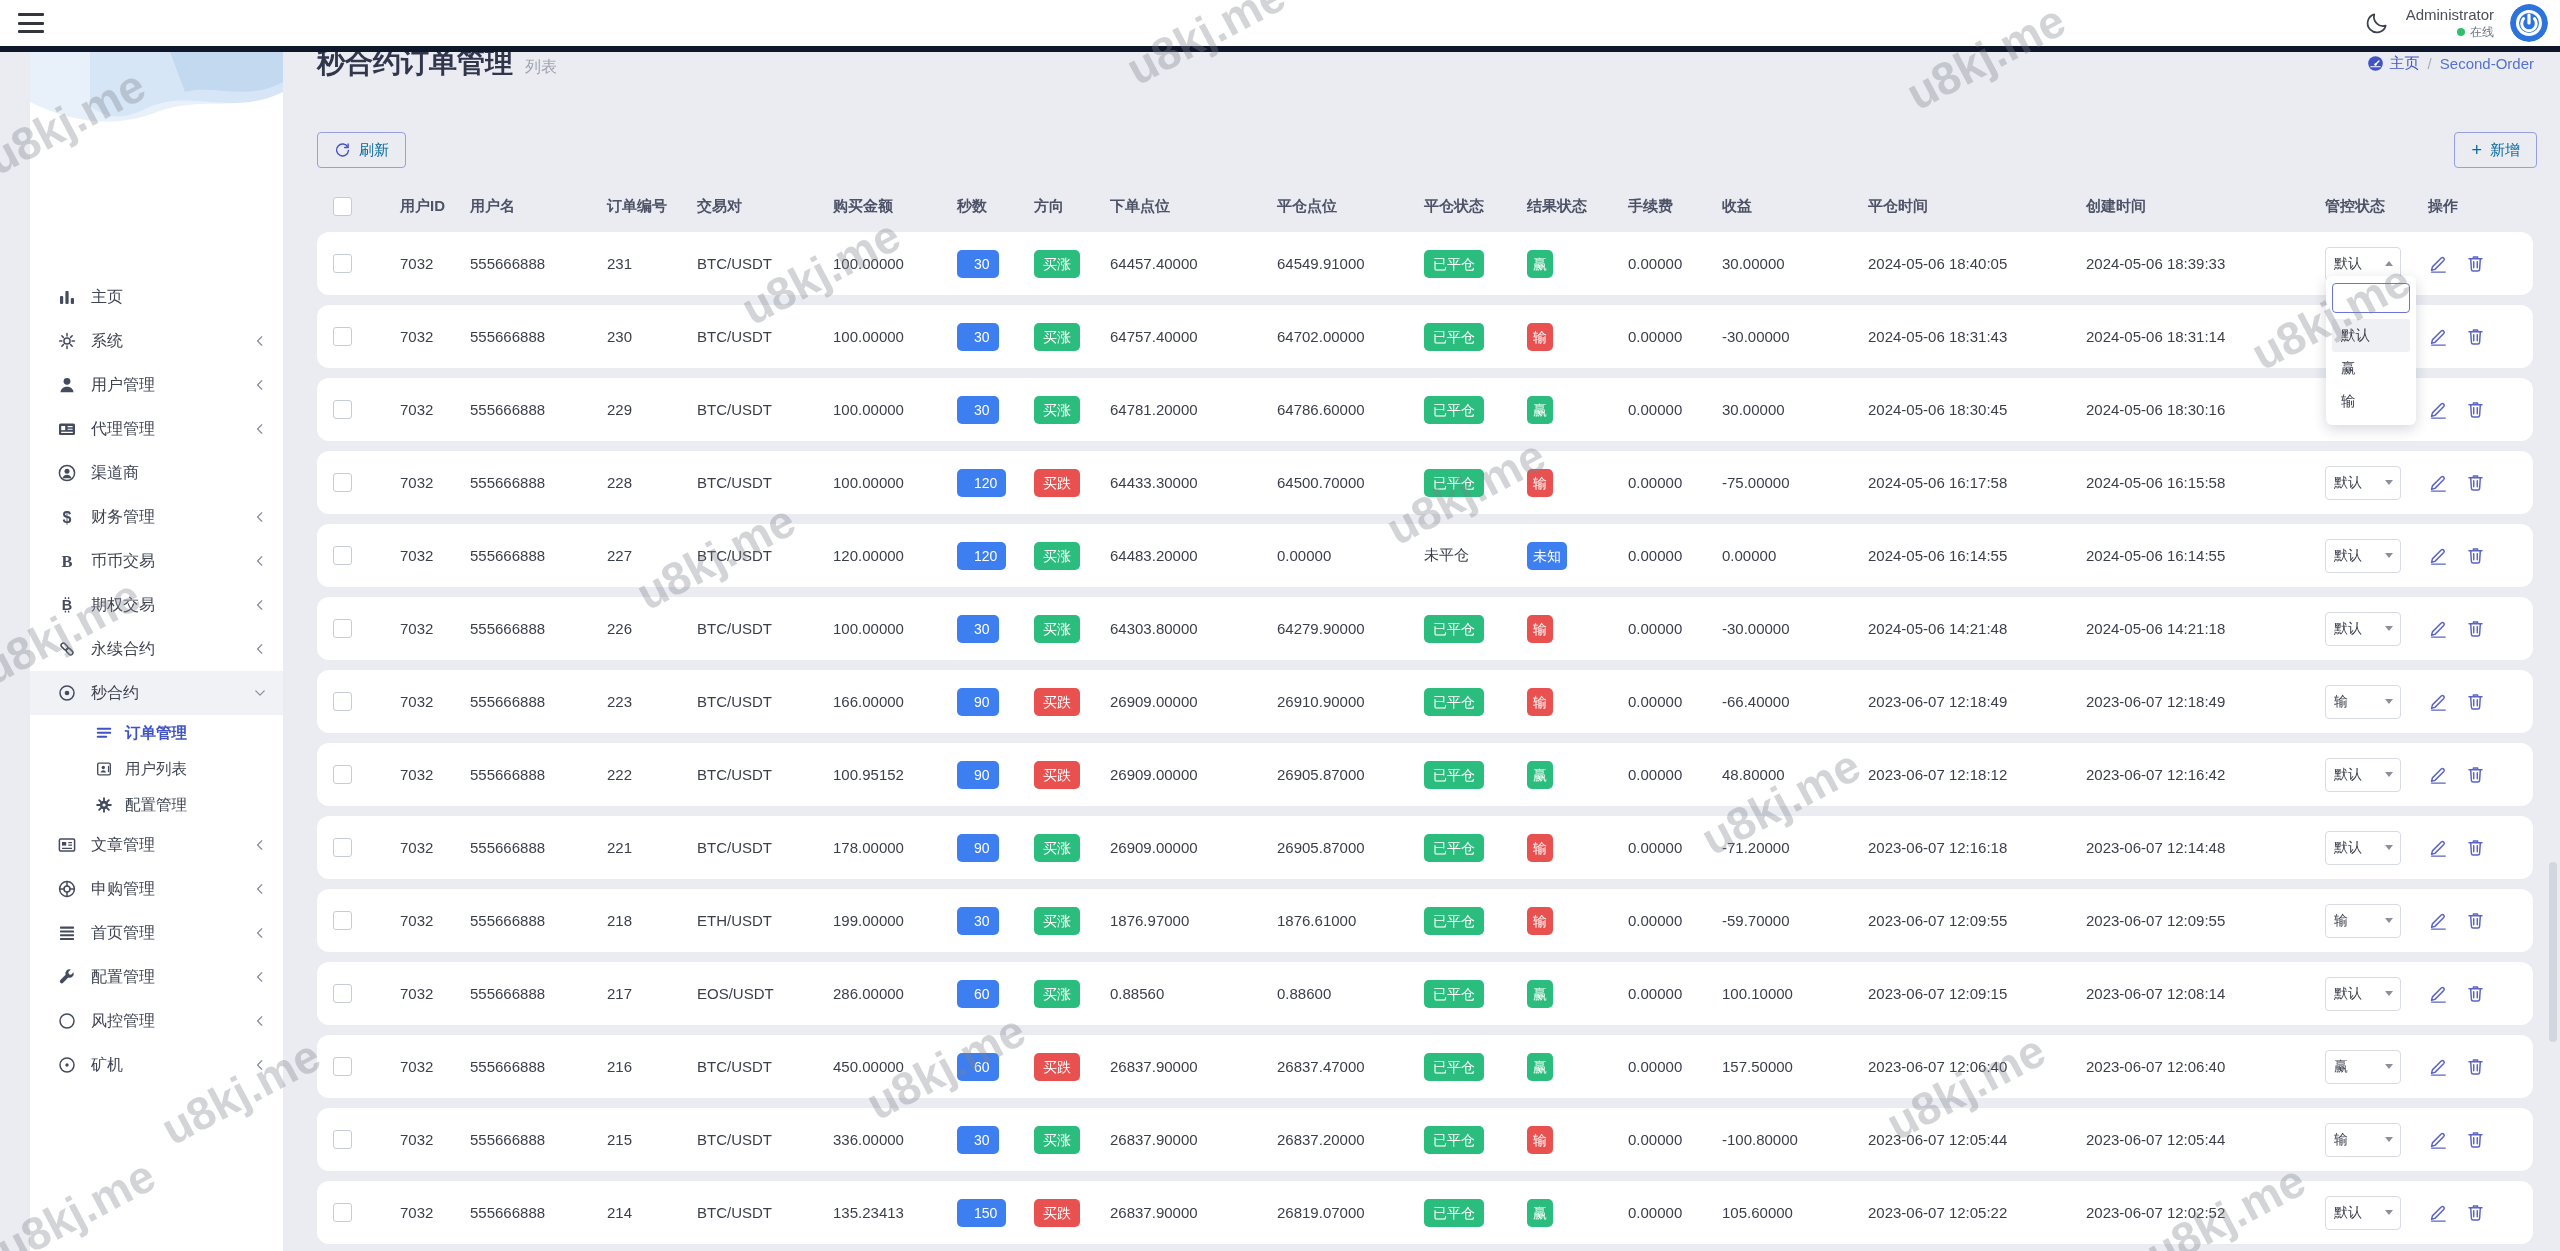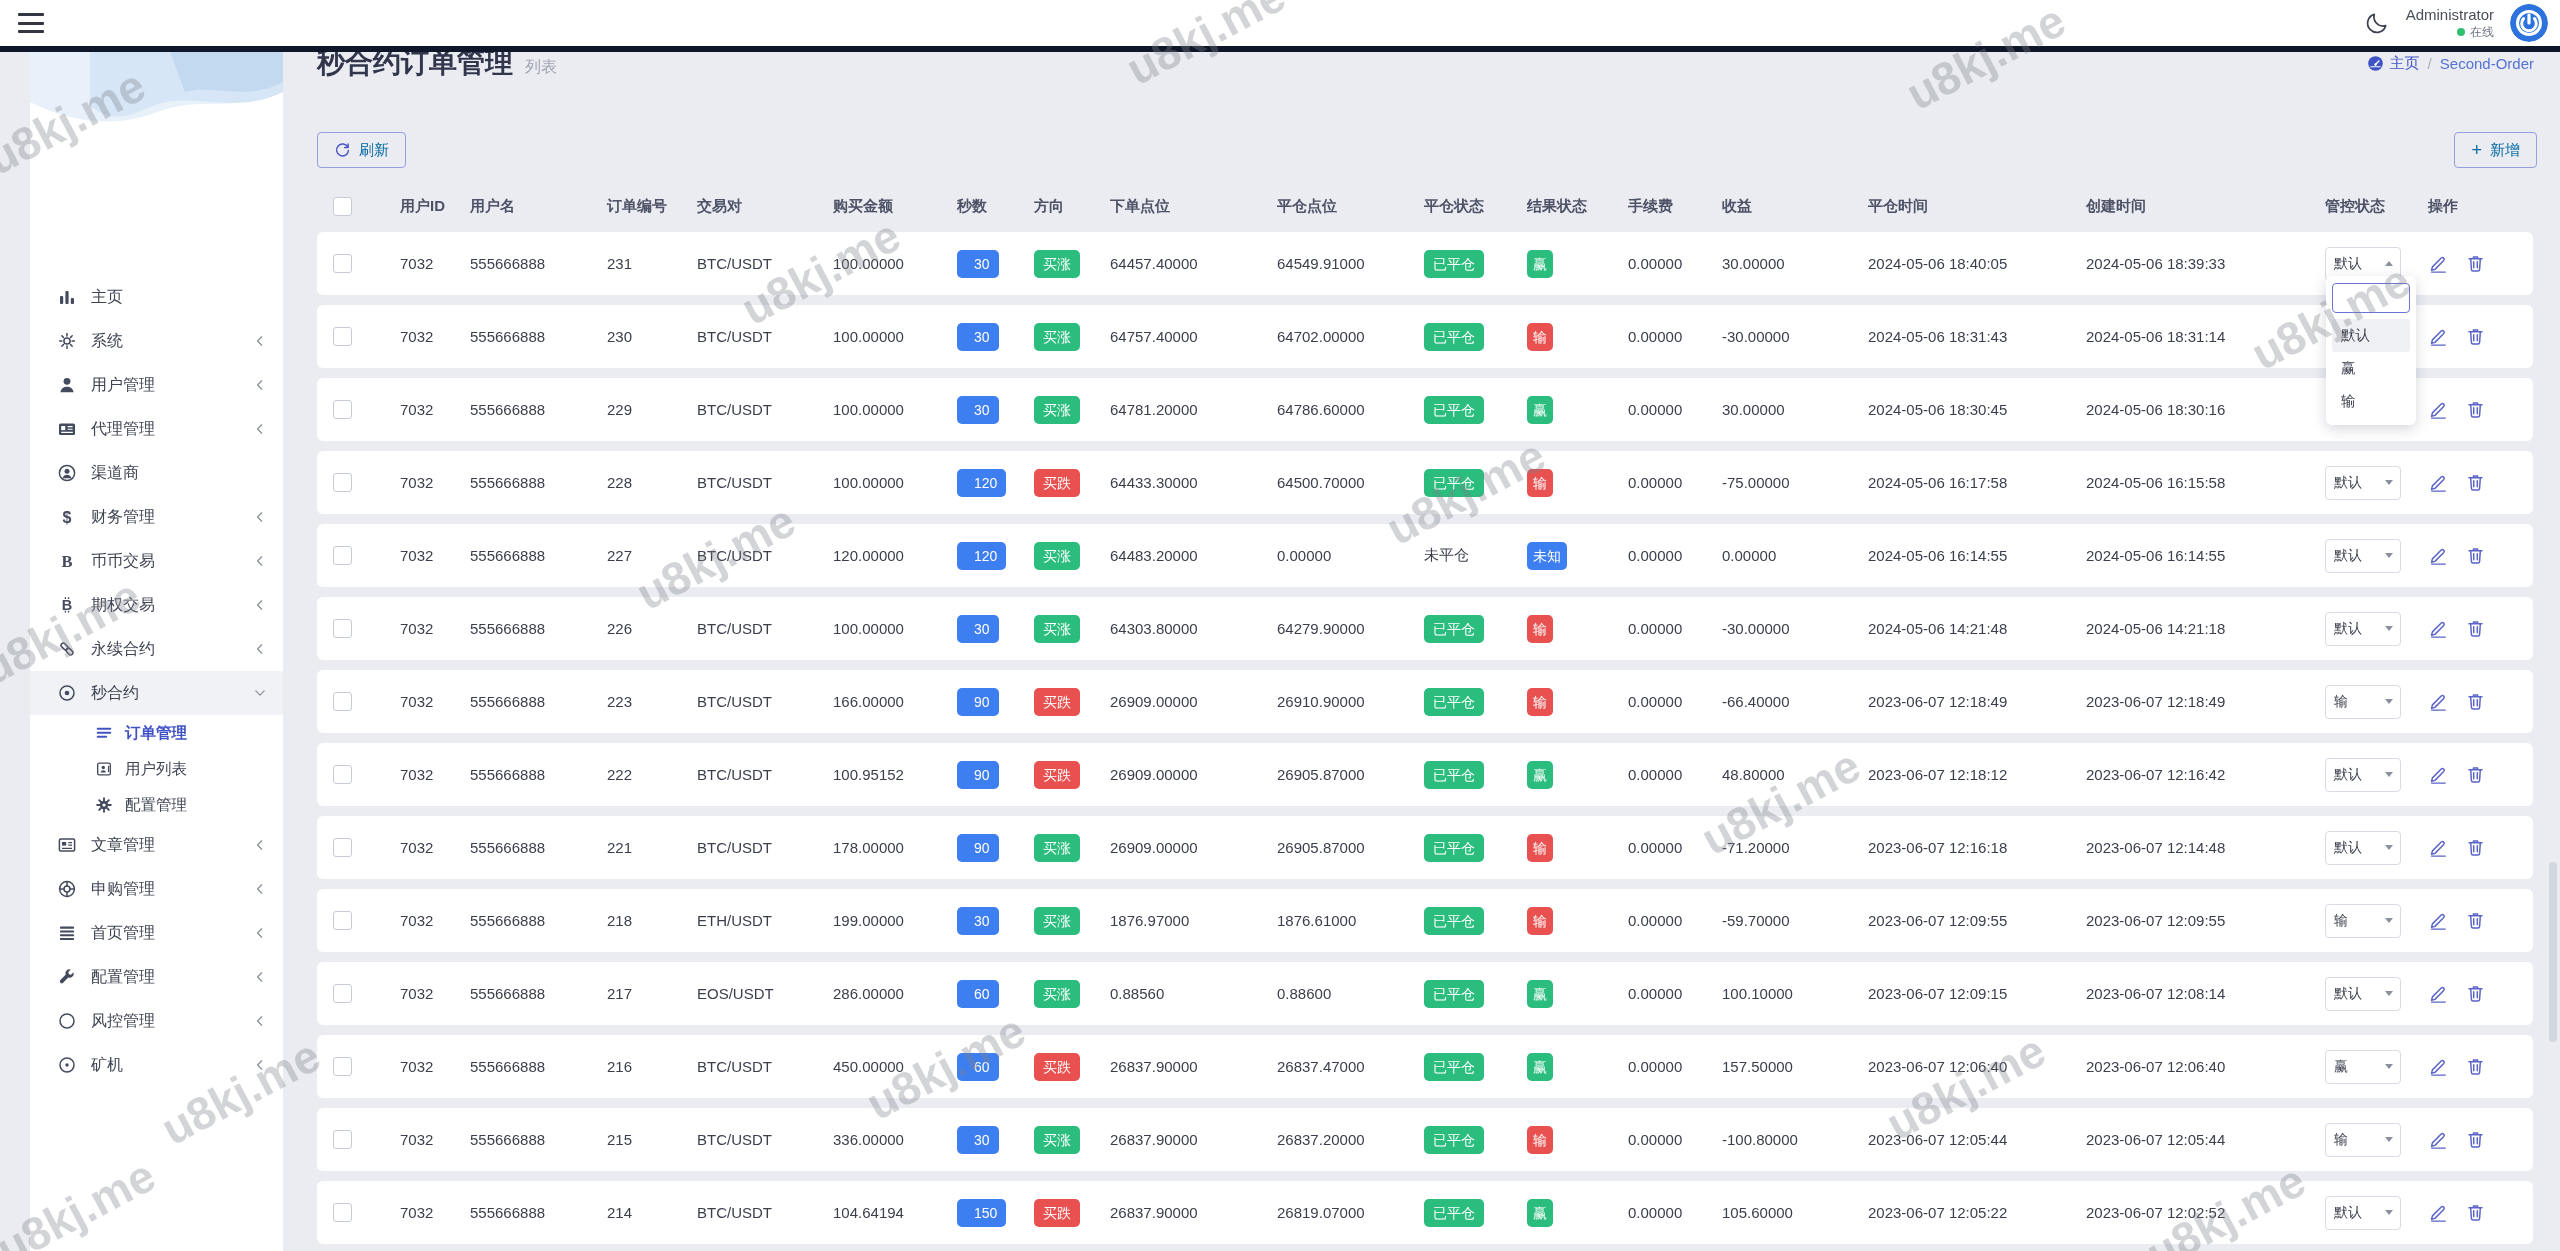--- a/index.html
+++ b/index.html
@@ -43,21 +43,21 @@
   .bc-cur { color:#5472d3; }
 
   .btn { height:36px; display:inline-flex; align-items:center; gap:8px; padding:0 16px; border:1px solid #979ee2; border-radius:4px; color:#0369a1; font-size:15px; background:transparent; cursor:pointer; }
   .btn-refresh { position:absolute; left:317px; top:132px; z-index:2; }
   .btn-add { position:absolute; right:23px; top:132px; z-index:2; }
 
   
   .grid-cols { display:grid; grid-template-columns:67px 70px 137px 90px 136px 124px 77px 76px 167px 147px 103px 101px 94px 146px 218px 239px 103px 105px; align-items:center; padding-left:16px; }
   .thead { position:absolute; left:317px; top:185px; width:2216px; height:42px; font-size:15px; font-weight:600; color:#4d5266; z-index:1; }
   .tbody { position:absolute; left:317px; top:232px; width:2216px; z-index:1; }
-  .trow { width:2216px; height:63px; background:#fff; border-radius:6px; margin-bottom:10px; font-size:15px; color:#3b3f4c; }
+  .trow { width:2216px; height:63px; background:#fff; border-radius:12px; margin-bottom:10px; font-size:15px; color:#3b3f4c; }
   .cb { width:19px; height:19px; border:1px solid #c6cbd6; border-radius:3px; background:#fff; cursor:pointer; }
   .badge { display:inline-block; padding:7px 9px; border-radius:5px; color:#fff; font-size:14px; line-height:1; white-space:nowrap; }
   .b-blue { background:#3d7ef0;padding-left:17px; }
   .b-green { background:#2abd7d; }
   .b-red { background:#e85150; }
   .b-sm { padding:7px 6px; }
   .ctl-select { width:76px; height:34px; border:1px solid #d8dbe3; border-radius:4px; background:#fff; display:flex; align-items:center; padding:0 8px; font-size:14px; cursor:pointer; position:relative; }
   .ctl-select .arr { position:absolute; right:7px; width:0; height:0; border-left:4px solid transparent; border-right:4px solid transparent; border-top:5px solid #8b8f9c; }
   .ctl-select.open .arr { border-top:none; border-bottom:5px solid #8b8f9c; }
   .op-icons { display:flex; gap:16px; align-items:center; }
@@ -807,21 +807,21 @@
     </div>
   </div>
     <div class="trow grid-cols">
     <div>
         <div class="cb"></div>
       </div>
     <div>7032</div>
     <div>555666888</div>
     <div>214</div>
     <div>BTC/USDT</div>
-    <div>104.64194</div>
+    <div>135.23413</div>
     <div><span class="badge b-blue">150</span></div>
     <div><span class="badge b-red">买跌</span></div>
     <div>26837.90000</div>
     <div>26819.07000</div>
     <div><span class="badge b-green">已平仓</span></div>
     <div><span class="badge b-sm b-green">赢</span></div>
     <div>0.00000</div>
     <div>105.60000</div>
     <div>2023-06-07 12:05:22</div>
     <div>2023-06-07 12:02:52</div>

